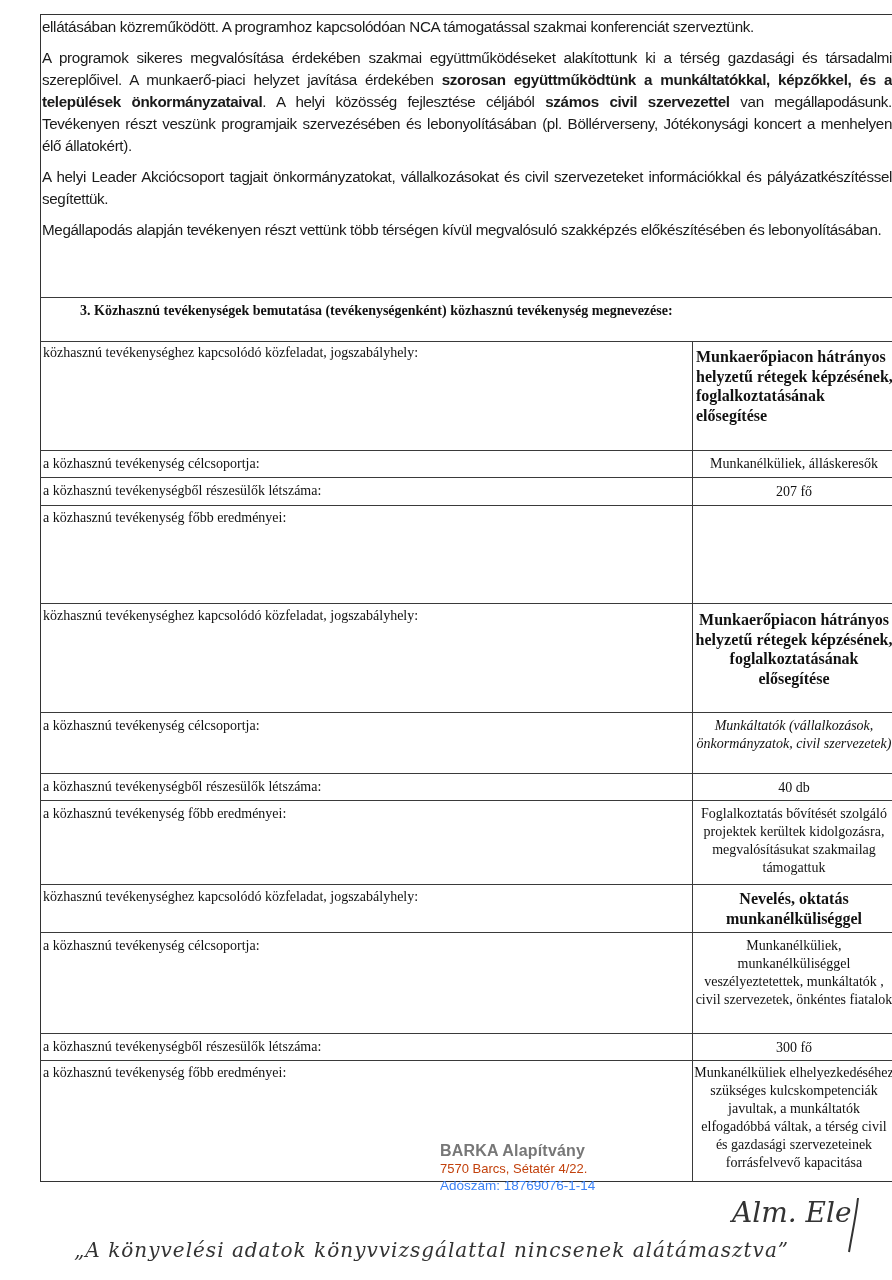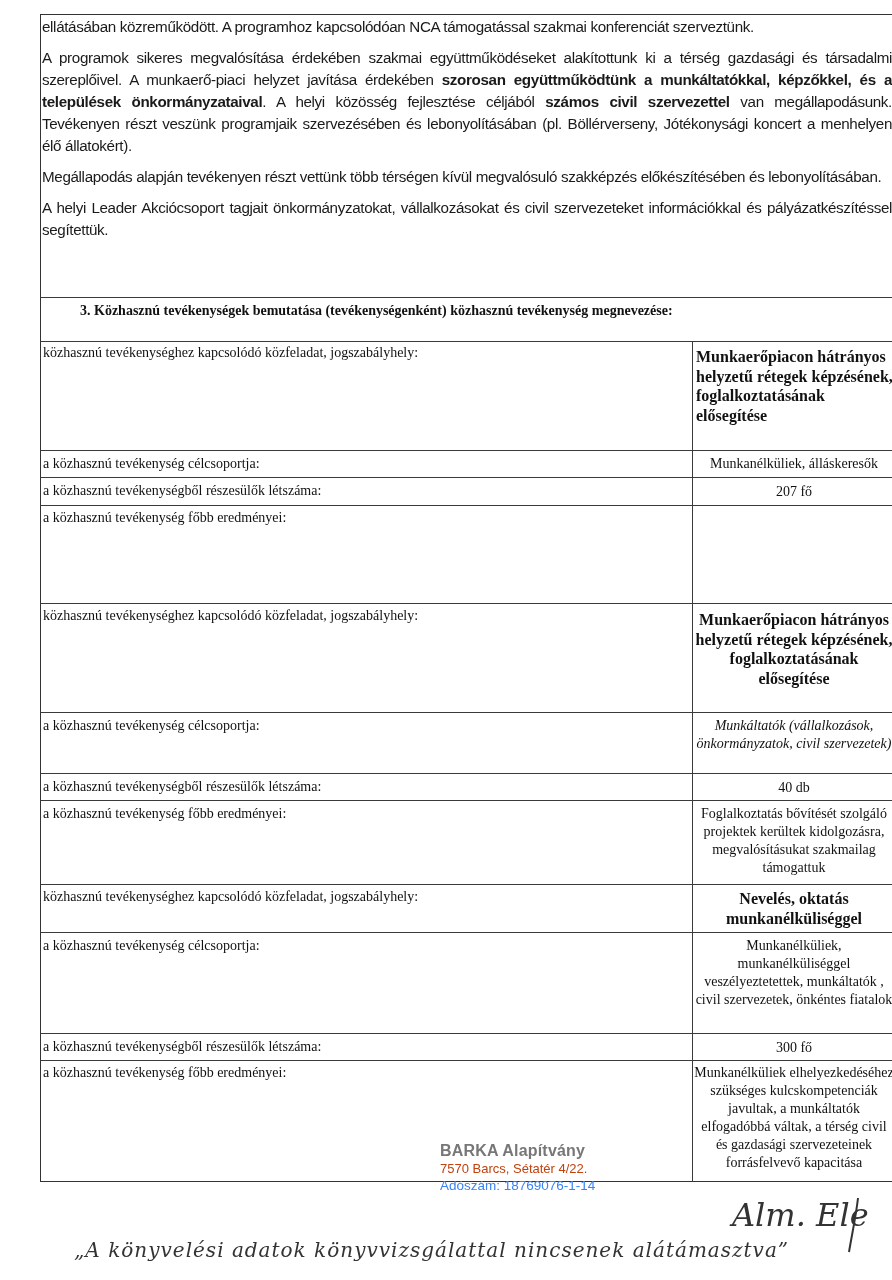--- a/index.html
+++ b/index.html
@@ -32,22 +32,22 @@
 </head>
 <body>
 
 <div class="page">
 
   <div class="frame"></div>
 
   <div class="prose">
     <p><span>ellátásában közreműködött. A programhoz kapcsolódóan NCA támogatással szakmai konferenciát szerveztünk.</span></p>
     <p><span>A programok sikeres megvalósítása érdekében szakmai együttműködéseket alakítottunk ki a térség gazdasági és társadalmi szereplőivel. A munkaerő-piaci helyzet javítása érdekében </span><b>szorosan együttműködtünk a munkáltatókkal, képzőkkel, és a települések önkormányzataival</b><span>. A helyi közösség fejlesztése céljából </span><b>számos civil szervezettel</b><span> van megállapodásunk. Tevékenyen részt veszünk programjaik szervezésében és lebonyolításában (pl. Böllérverseny, Jótékonysági koncert a menhelyen élő állatokért).</span></p>
+    <p><span>A helyi Leader Akciócsoport tagjait önkormányzatokat, vállalkozásokat és civil szervezeteket információkkal és pályázatkészítéssel segítettük.</span></p>
     <p><span>Megállapodás alapján tevékenyen részt vettünk több térségen kívül megvalósuló szakképzés előkészítésében és lebonyolításában.</span></p>
-    <p><span>A helyi Leader Akciócsoport tagjait önkormányzatokat, vállalkozásokat és civil szervezeteket információkkal és pályázatkészítéssel segítettük.</span></p>
   </div>
 
   <div class="hline" style="top:297px;"></div>
   <div class="hline" style="top:341px;"></div>
   <div class="hline" style="top:450px;"></div>
   <div class="hline" style="top:477px;"></div>
   <div class="hline" style="top:505px;"></div>
   <div class="hline" style="top:603px;"></div>
   <div class="hline" style="top:712px;"></div>
   <div class="hline" style="top:773px;"></div>
@@ -86,19 +86,19 @@
   <div class="cell val" style="top:1039px;">300 fő</div>
   <div class="cell lbl" style="top:1064px;">a közhasznú tevékenység főbb eredményei:</div>
   <div class="cell val" style="top:1064px;">Munkanélküliek elhelyezkedéséhez szükséges kulcskompetenciák javultak, a munkáltatók elfogadóbbá váltak, a térség civil és gazdasági szervezeteinek forrásfelvevő kapacitása</div>
 
   <div class="stamp">
     <div class="s1">BARKA Alapítvány</div>
     <div class="s2">7570 Barcs, Sétatér 4/22.</div>
     <div class="s3">Adószám: 18769076-1-14</div>
   </div>
 
-  <div class="handwriting" style="left:716px; top:1196px; font-size:32px;">Alm. Ele</div>
+  <div class="handwriting" style="left:716px; top:1196px; font-size:28px;">Alm. Ele</div>
   <svg style="position:absolute; left:828px; top:1196px;" width="20" height="60">
     <path d="M14 2 C12 20, 8 38, 5 56" stroke="#333" stroke-width="2" fill="none"></path>
   </svg>
   <div class="handwriting" style="left:58px; top:1238px; font-size:20px; letter-spacing:1px;">„A könyvelési adatok könyvvizsgálattal nincsenek alátámasztva”</div>
 
 </div>
 
 </body></html>

